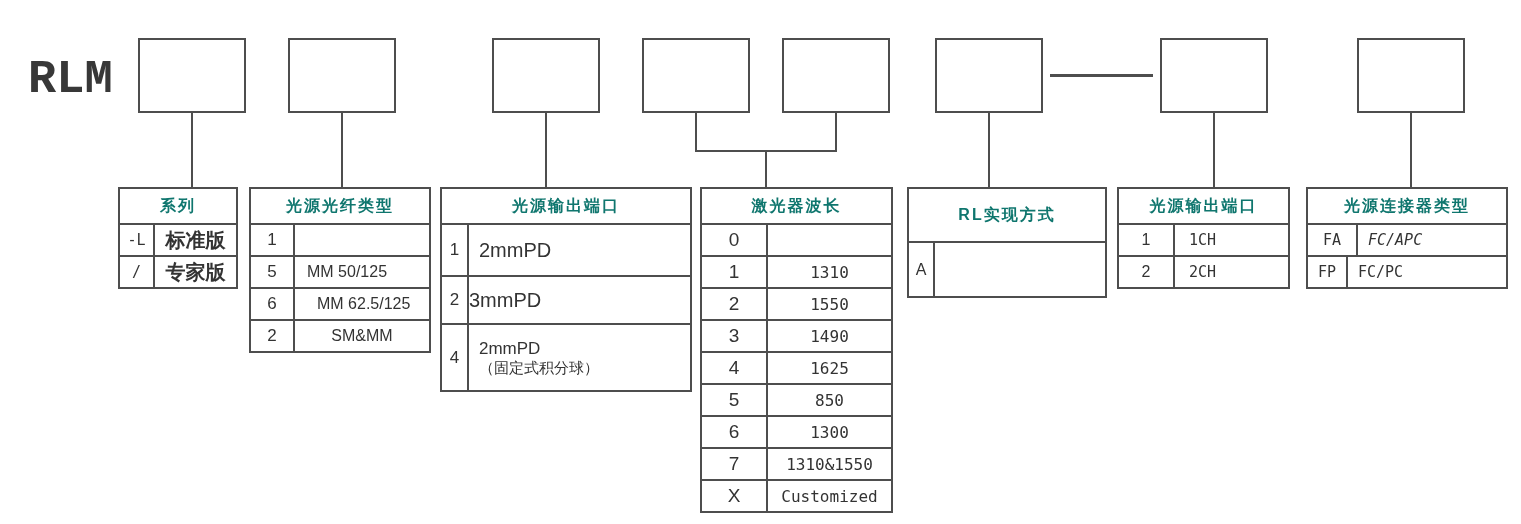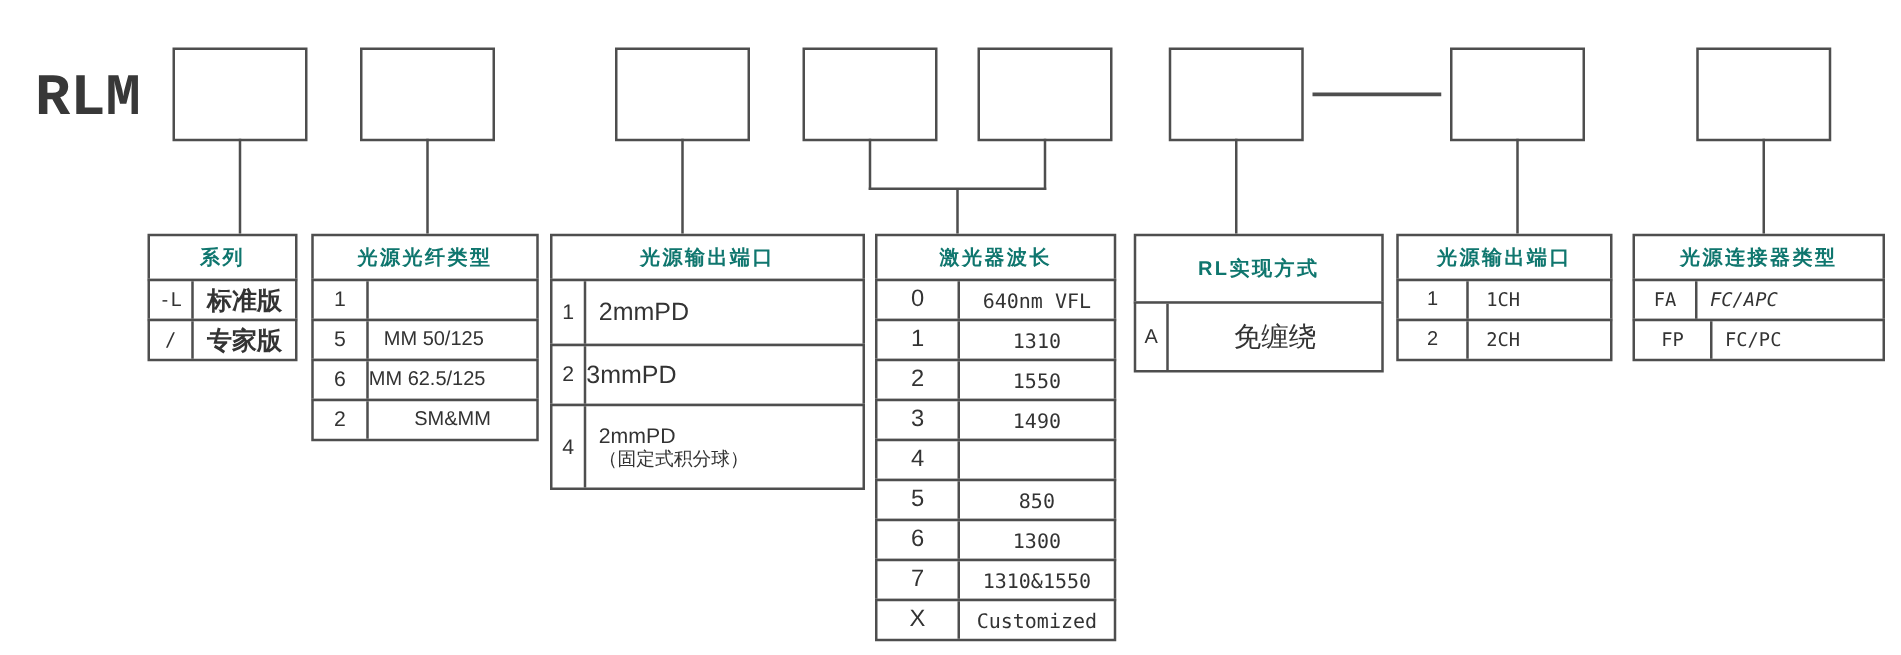--- a/index.html
+++ b/index.html
@@ -82,21 +82,21 @@
         <div class="thead f-sans" style="height: 38px;">光源光纤类型</div>
         <div class="trow" style="height: 34px;">
           <div class="tcode f-sans f-17" style="width: 44px;">1</div>
         </div>
         <div class="trow" style="height: 34px;">
           <div class="tcode f-sans f-17" style="width: 44px;">5</div>
           <div class="tval f-sans f-16 left" style="padding-left: 12px;">MM 50/125</div>
         </div>
         <div class="trow" style="height: 34px;">
           <div class="tcode f-sans f-17" style="width: 44px;">6</div>
-          <div class="tval f-sans f-16 left" style="padding-left: 0;">MM 62.5/125</div>
+          <div class="tval f-sans f-16 left" style="padding-left: 22px;">MM 62.5/125</div>
         </div>
         <div class="trow" style="height: 34px;">
           <div class="tcode f-sans f-17" style="width: 44px;">2</div>
           <div class="tval f-sans f-16">SM&amp;MM</div>
         </div>
       </div>
       <div class="spec-table" style="left: 440px; top: 187px; width: 252px;">
         <div class="thead f-sans" style="height: 38px;">光源输出端口</div>
         <div class="trow" style="height: 54px;">
           <div class="tcode f-sans f-17" style="width: 27px;">1</div>
@@ -111,36 +111,36 @@
           <div class="tval two-line" style="padding-left: 10px;">
             <div class="f-sans f-17">2mmPD</div>
             <div class="f-sans f-15">（固定式积分球）</div>
           </div>
         </div>
       </div>
       <div class="spec-table" style="left: 700px; top: 187px; width: 193px;">
         <div class="thead f-sans" style="height: 38px; font-family: Liberation Serif, serif;">激光器波长</div>
         <div class="trow" style="height: 34px;">
           <div class="tcode f-sans f-19" style="width: 66px;">0</div>
-          <div class="tval f-mono f-16">640nm VFL</div>
         </div>
         <div class="trow" style="height: 34px;">
           <div class="tcode f-sans f-19" style="width: 66px;">1</div>
           <div class="tval f-mono f-16">1310</div>
         </div>
         <div class="trow" style="height: 34px;">
           <div class="tcode f-sans f-19" style="width: 66px;">2</div>
           <div class="tval f-mono f-16">1550</div>
         </div>
         <div class="trow" style="height: 34px;">
           <div class="tcode f-sans f-19" style="width: 66px;">3</div>
           <div class="tval f-mono f-16">1490</div>
         </div>
         <div class="trow" style="height: 34px;">
           <div class="tcode f-sans f-19" style="width: 66px;">4</div>
+          <div class="tval f-mono f-16">1625</div>
         </div>
         <div class="trow" style="height: 34px;">
           <div class="tcode f-sans f-19" style="width: 66px;">5</div>
           <div class="tval f-mono f-16">850</div>
         </div>
         <div class="trow" style="height: 34px;">
           <div class="tcode f-sans f-19" style="width: 66px;">6</div>
           <div class="tval f-mono f-16">1300</div>
         </div>
         <div class="trow" style="height: 34px;">
@@ -149,39 +149,38 @@
         </div>
         <div class="trow" style="height: 34px;">
           <div class="tcode f-sans f-19" style="width: 66px;">X</div>
           <div class="tval f-mono f-16">Customized</div>
         </div>
       </div>
       <div class="spec-table" style="left: 907px; top: 187px; width: 200px;">
         <div class="thead f-sans" style="height: 56px;">RL实现方式</div>
         <div class="trow" style="height: 57px;">
           <div class="tcode f-sans f-16" style="width: 26px;">A</div>
-          <div class="tval f-sans f-22">免缠绕</div>
         </div>
       </div>
       <div class="spec-table" style="left: 1117px; top: 187px; width: 173px;">
         <div class="thead f-sans" style="height: 38px;">光源输出端口</div>
         <div class="trow" style="height: 34px;">
           <div class="tcode f-sans f-16" style="width: 56px;">1</div>
           <div class="tval f-mono f-15 left" style="padding-left: 14px;">1CH</div>
         </div>
         <div class="trow" style="height: 34px;">
           <div class="tcode f-sans f-16" style="width: 56px;">2</div>
           <div class="tval f-mono f-15 left" style="padding-left: 14px;">2CH</div>
         </div>
       </div>
       <div class="spec-table" style="left: 1306px; top: 187px; width: 202px;">
         <div class="thead f-sans" style="height: 38px;">光源连接器类型</div>
         <div class="trow" style="height: 34px;">
           <div class="tcode f-mono f-15" style="width: 50px;">FA</div>
           <div class="tval f-mono f-15 left" style="padding-left: 10px; font-style: italic;">FC/APC</div>
         </div>
         <div class="trow" style="height: 34px;">
-          <div class="tcode f-mono f-15" style="width: 62px;">FP</div>
+          <div class="tcode f-mono f-15" style="width: 40px;">FP</div>
           <div class="tval f-mono f-15 left" style="padding-left: 10px;">FC/PC</div>
         </div>
       </div>
     </div>
 </div>
 
 </body></html>

